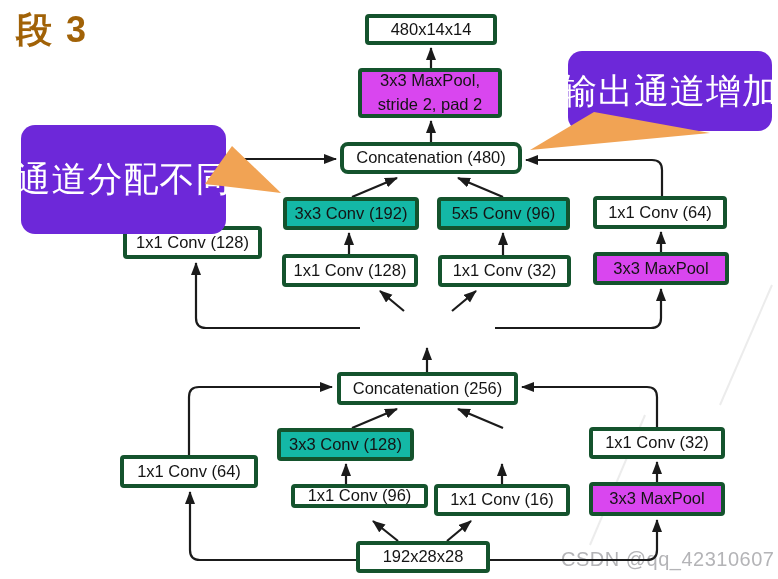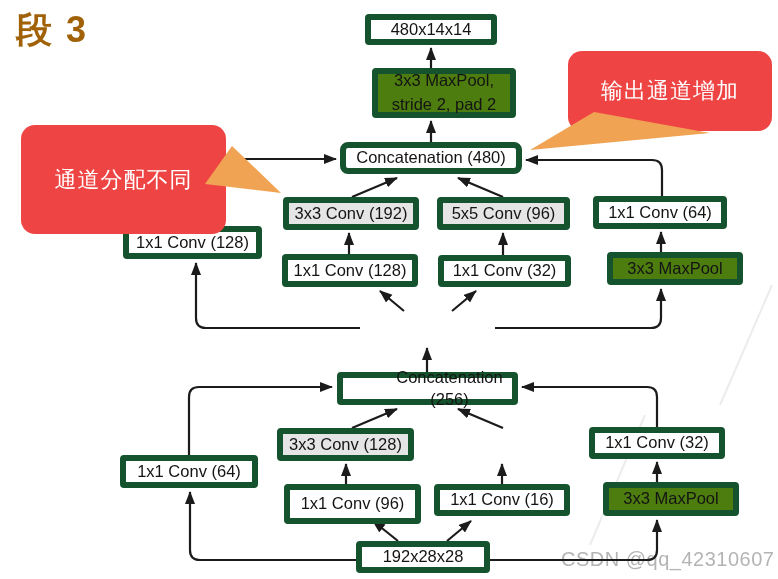--- a/index.html
+++ b/index.html
@@ -11,31 +11,31 @@
     position:absolute;left:16px;top:6px;font-size:36px;font-weight:700;
     color:#a16207;letter-spacing:2px;z-index:5;
   }
   .watermark{
     position:absolute;left:561px;top:548px;font-size:20px;color:#b4b4b7;
     letter-spacing:0.5px;z-index:1;white-space:nowrap;
   }
   svg.connectors{position:absolute;left:0;top:0;z-index:2;}
   svg.tails{position:absolute;left:0;top:0;z-index:4;pointer-events:none;}
   .node{
-    position:absolute;box-sizing:border-box;border:6px solid #14532d;
+    position:absolute;box-sizing:border-box;border:4px solid #14532d;
     background:#ffffff;border-radius:4px;display:flex;align-items:center;
     justify-content:center;font-size:16.5px;color:#141414;z-index:3;
     text-align:center;line-height:1.3;
   }
-  .node.blue{background:#4d7c0f;margin-left:14px;}
-  .node.lightblue{background:#e5e5e5;}
+  .node.blue{background:#d946ef;}
+  .node.lightblue{background:#14b8a6;}
   .node.twoline{flex-direction:column;line-height:1.45;}
   .bubble{
-    position:absolute;background:#ef4444;border-radius:14px;display:flex;
-    align-items:center;justify-content:center;color:#ffffff;font-size:22px;
+    position:absolute;background:#6d28d9;border-radius:14px;display:flex;
+    align-items:center;justify-content:center;color:#ffffff;font-size:35px;
     z-index:4;letter-spacing:1px;white-space:nowrap;
   }
 </style>
 </head>
 <body>
 
 <div id="canvas">
 
   <div class="watermark">CSDN @qq_42310607</div>
 
@@ -99,27 +99,27 @@
   <div class="node lightblue" style="left:283px;top:197px;width:136px;height:33px;">3x3 Conv (192)</div>
   <div class="node lightblue" style="left:437px;top:197px;width:133px;height:33px;">5x5 Conv (96)</div>
   <div class="node" style="left:593px;top:196px;width:134px;height:33px;">1x1 Conv (64)</div>
 
   <div class="node" style="left:123px;top:226px;width:139px;height:33px;">1x1 Conv (128)</div>
   <div class="node" style="left:282px;top:254px;width:136px;height:33px;">1x1 Conv (128)</div>
   <div class="node" style="left:438px;top:255px;width:133px;height:32px;">1x1 Conv (32)</div>
   <div class="node blue" style="left:593px;top:252px;width:136px;height:33px;">3x3 MaxPool</div>
 
 
-  <div class="node" style="left:337px;top:372px;width:181px;height:33px;padding-left:44px;">Concatenation (256)</div>
+  <div class="node" style="left:337px;top:372px;width:181px;height:33px;">Concatenation (256)</div>
 
   <div class="node lightblue" style="left:277px;top:428px;width:137px;height:33px;">3x3 Conv (128)</div>
   <div class="node" style="left:589px;top:427px;width:136px;height:32px;">1x1 Conv (32)</div>
 
   <div class="node" style="left:120px;top:455px;width:138px;height:33px;">1x1 Conv (64)</div>
-  <div class="node" style="left:284px;top:484px;width:137px;height:40px;">1x1 Conv (96)</div>
+  <div class="node" style="left:291px;top:484px;width:137px;height:24px;">1x1 Conv (96)</div>
   <div class="node" style="left:434px;top:484px;width:136px;height:32px;">1x1 Conv (16)</div>
   <div class="node blue" style="left:589px;top:482px;width:136px;height:34px;">3x3 MaxPool</div>
 
   <div class="node" style="left:356px;top:541px;width:134px;height:32px;">192x28x28</div>
 
   <div class="bubble" style="left:21px;top:77px;width:205px;height:109px;margin-top:48px;">
     <span>通道分配不同</span>
   </div>
   <div class="bubble" style="left:568px;top:51px;width:204px;height:80px;">
     <span>输出通道增加</span>

